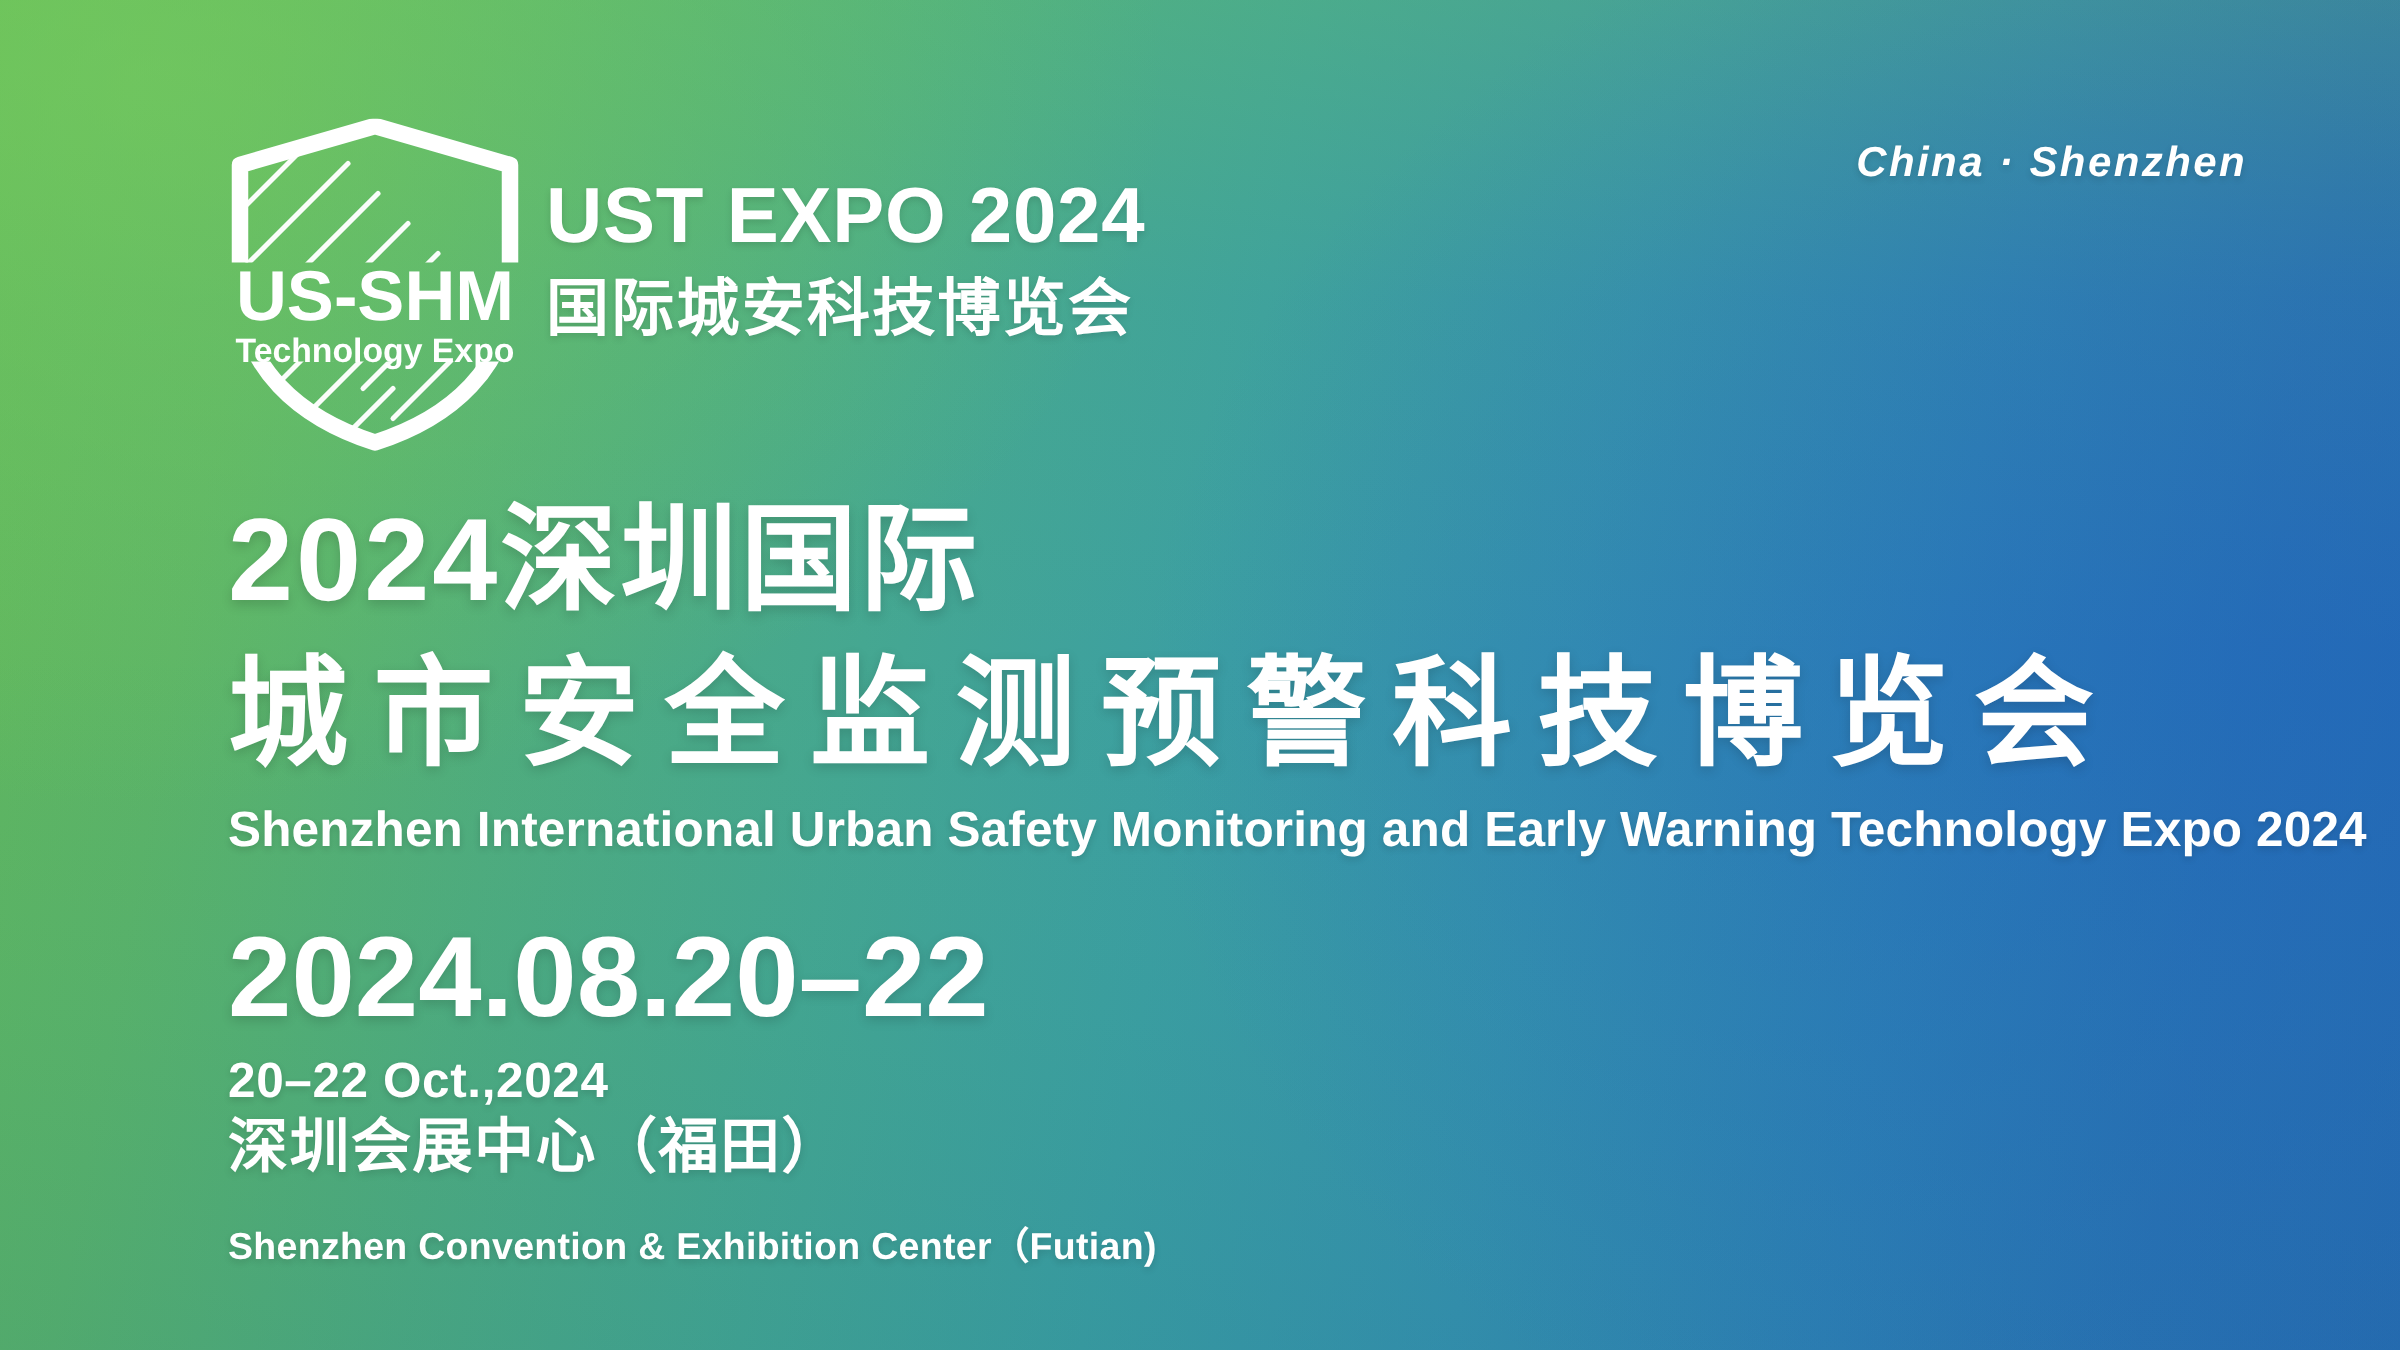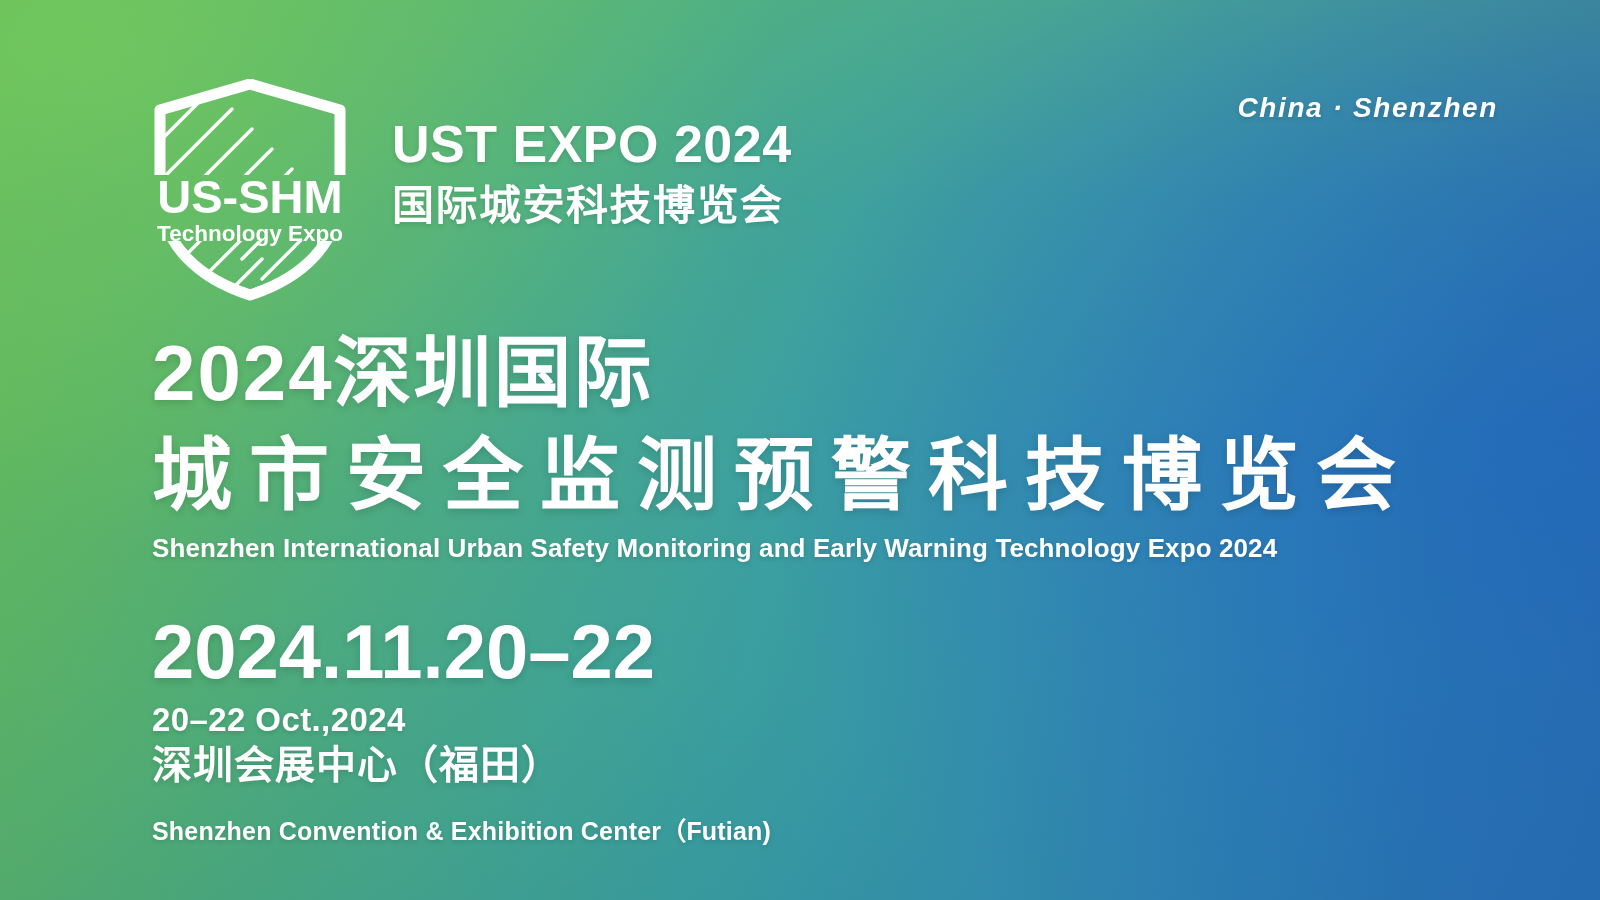--- a/index.html
+++ b/index.html
@@ -73,21 +73,20 @@
     gap: 16px;
   }
   .shield-logo {
     width: 196px;
     height: 222px;
     flex: 0 0 auto;
     display: block;
   }
   .brand-text {
     padding-top: 38px;
-    margin-left: 28px;
   }
   .brand-en {
     font-size: 52px;
     font-weight: 700;
     letter-spacing: 0.5px;
     line-height: 1.05;
     white-space: nowrap;
     text-shadow: 0 2px 5px rgba(0,0,0,0.13);
   }
   .brand-cn {
@@ -142,21 +141,21 @@
     margin-top: 14px;
     font-size: 80px;
     font-weight: 700;
     letter-spacing: 17px;
     line-height: 1.12;
     white-space: nowrap;
     text-shadow: 0 3px 8px rgba(0,0,0,0.15);
   }
   .headline-sub {
     margin-top: 12px;
-    font-size: 26px;
+    font-size: 33px;
     font-weight: 700;
     letter-spacing: 0.1px;
     line-height: 1.2;
     white-space: nowrap;
     text-shadow: 0 2px 5px rgba(0,0,0,0.14);
   }
 
   
   .details {
     position: absolute;
@@ -269,20 +268,20 @@
 
     </div>
 
     <div class="headline">
       <div class="headline-l1">2024深圳国际</div>
       <div class="headline-l2">城市安全监测预警科技博览会</div>
       <div class="headline-sub">Shenzhen International Urban Safety Monitoring and Early Warning Technology Expo 2024</div>
     </div>
 
     <div class="details">
-      <div class="date-main">2024.11.20–22</div>
+      <div class="date-main">2024.08.20–22</div>
       <div class="date-en">20–22 Oct.,2024</div>
       <div class="venue-cn">深圳会展中心（福田）</div>
       <div class="venue-en">Shenzhen Convention &amp; Exhibition Center（Futian)</div>
     </div>
 
   </div>
 </div>
 
 </body></html>

